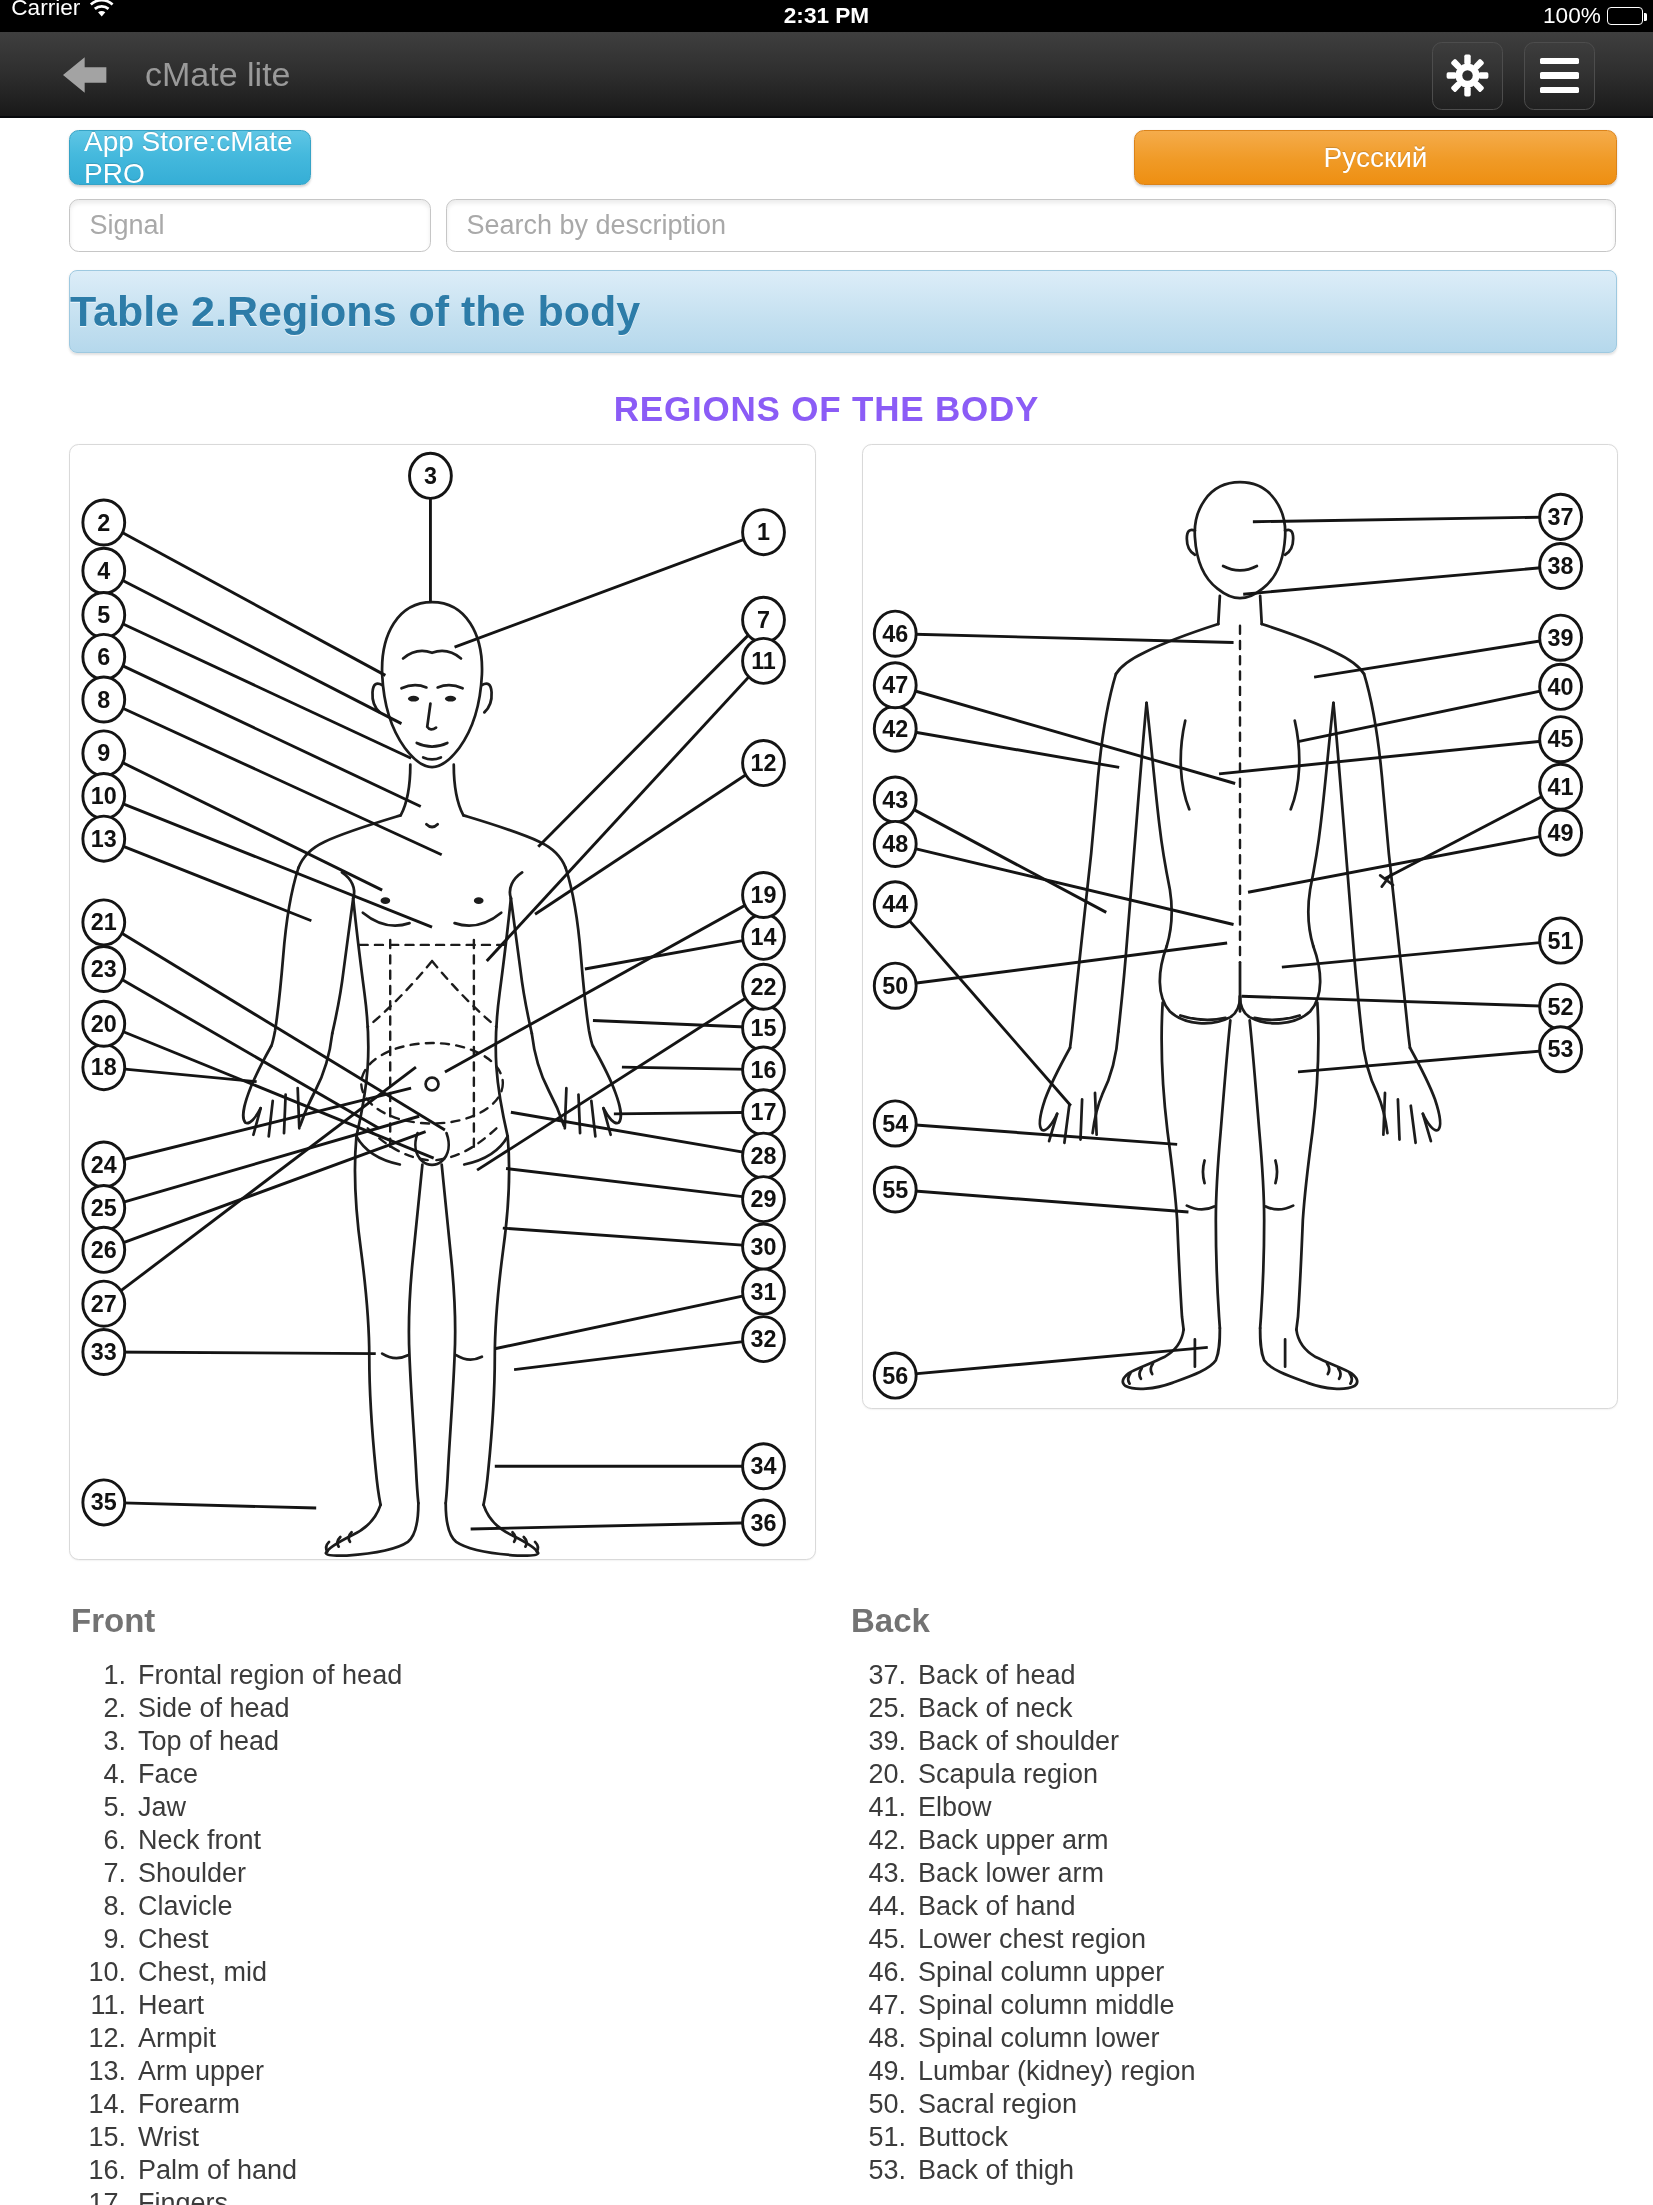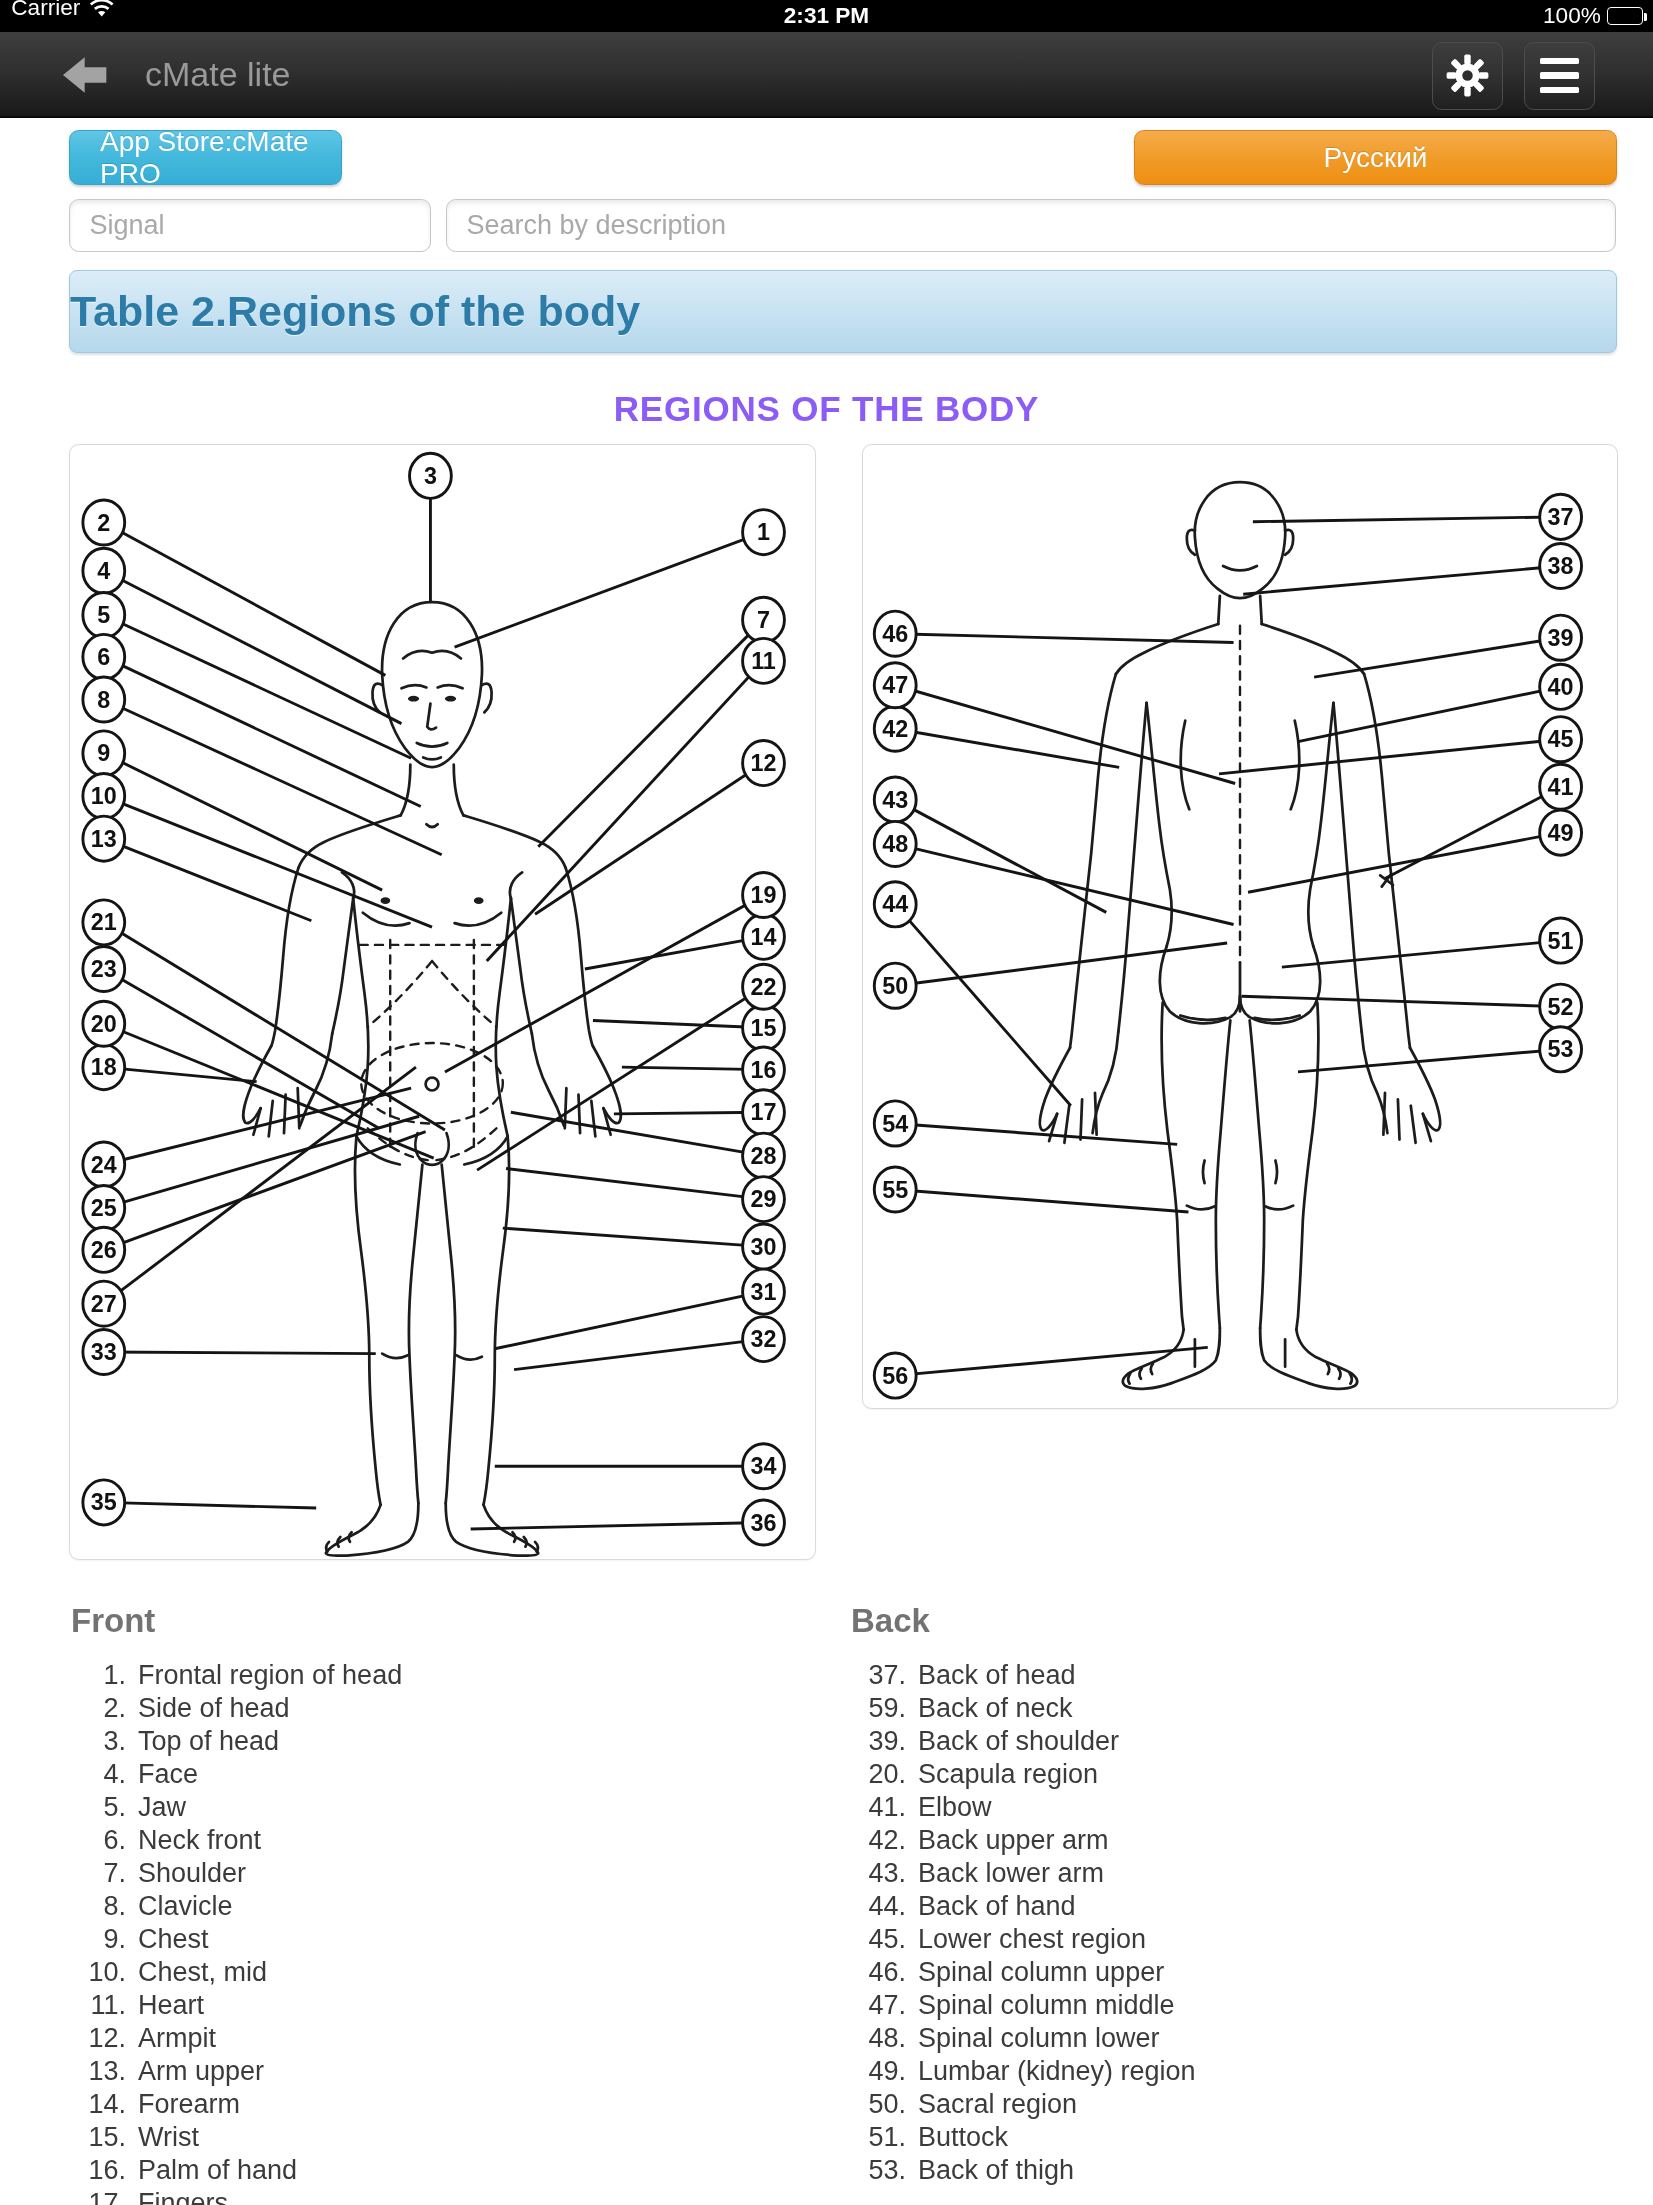--- a/index.html
+++ b/index.html
@@ -24,21 +24,21 @@
   .nav-btn { position:absolute; top:9.7px; width:71px; height:68px; border:1.6px solid #4d4d4d; border-radius:9.7px;
     display:flex; align-items:center; justify-content:center; background:rgba(255,255,255,0.02); }
   .nav-btn.gear { right:150px; }
   .nav-btn.menu { right:58px; }
   .menu-lines { display:flex; flex-direction:column; gap:8px; }
   .menu-lines i { display:block; width:39px; height:6.5px; background:#fff; border-radius:1.6px; }
 
   
   .btn { position:absolute; top:130px; height:55px; border-radius:9.7px; color:#fff; font-size:28px;
     display:flex; align-items:center; box-shadow:0 1.6px 2.4px rgba(0,0,0,0.18); cursor:pointer; }
-  .btn-blue { left:69px; width:273px; padding-left:30px;
+  .btn-blue { left:69px; width:242px; padding-left:14px;
     background:linear-gradient(#5fc6e5,#45b9dd 45%,#35aed6); border:1.6px solid #36a3c6;
     text-shadow:0 -0.8px 0.8px rgba(0,0,0,0.15); }
   .btn-orange { left:1134px; width:483px; justify-content:center;
     background:linear-gradient(#f5ac4b,#f09a26 55%,#ee8f12); border:1.6px solid #db831a;
     text-shadow:0 -0.8px 0.8px rgba(0,0,0,0.15); }
 
   
   .field { position:absolute; top:199px; height:53px; background:#fff; border:1.6px solid #c6c6c6; border-radius:9.7px;
     font-size:27px; color:#444; padding:0 19.4px; outline:none;
     box-shadow:inset 0 3.2px 4px rgba(0,0,0,0.08); font-family:"Liberation Sans",sans-serif; }
@@ -509,21 +509,21 @@
       </ol>
   </div>
   <div class="list-col list-back">
     <div class="list-title">Back</div>
     <ol class="body-list">
         <li class="li-row">
           <span class="li-num">37.</span>
           <span class="li-label">Back of head</span>
         </li>
         <li class="li-row">
-          <span class="li-num">59.</span>
+          <span class="li-num">25.</span>
           <span class="li-label">Back of neck</span>
         </li>
         <li class="li-row">
           <span class="li-num">39.</span>
           <span class="li-label">Back of shoulder</span>
         </li>
         <li class="li-row">
           <span class="li-num">20.</span>
           <span class="li-label">Scapula region</span>
         </li>

